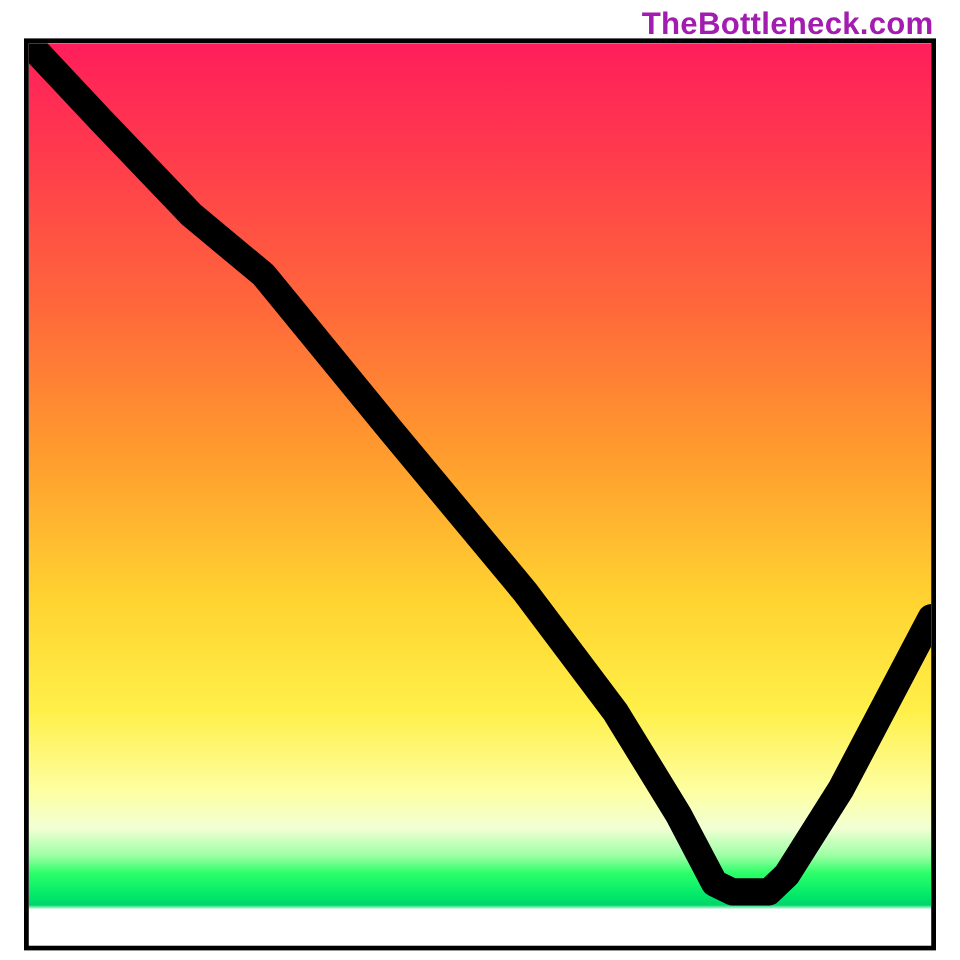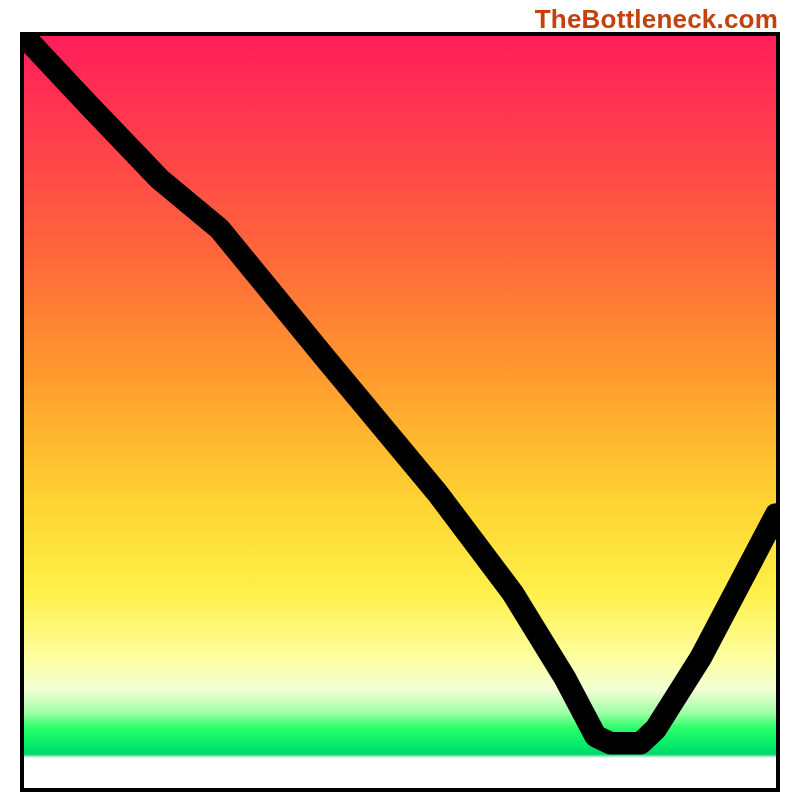--- a/index.html
+++ b/index.html
@@ -15,21 +15,21 @@
     position: relative;
     width: 800px;
     height: 800px;
   }
   .watermark {
     position: absolute;
     top: 4px;
     right: 22px;
     font-size: 26px;
     font-weight: bold;
-    color: #c2410c;
+    color: #a21caf;
     letter-spacing: 0.2px;
   }
   .plot-frame {
     position: absolute;
     left: 20px;
     top: 32px;
     width: 760px;
     height: 760px;
     box-sizing: border-box;
     border: 4px solid #000;

